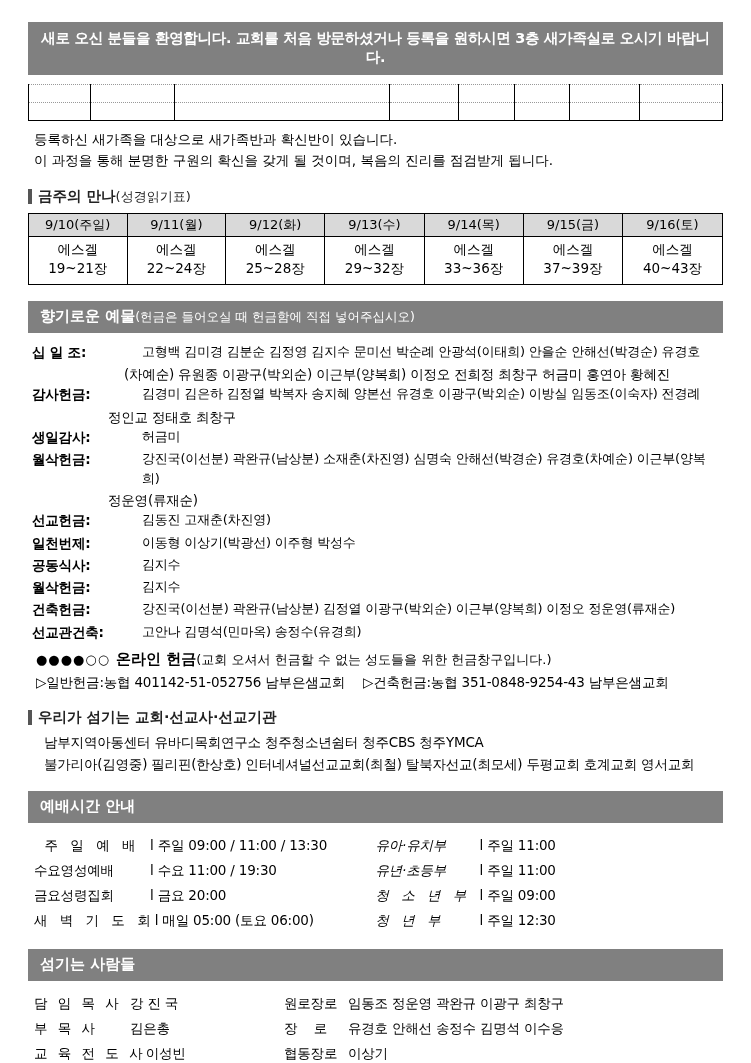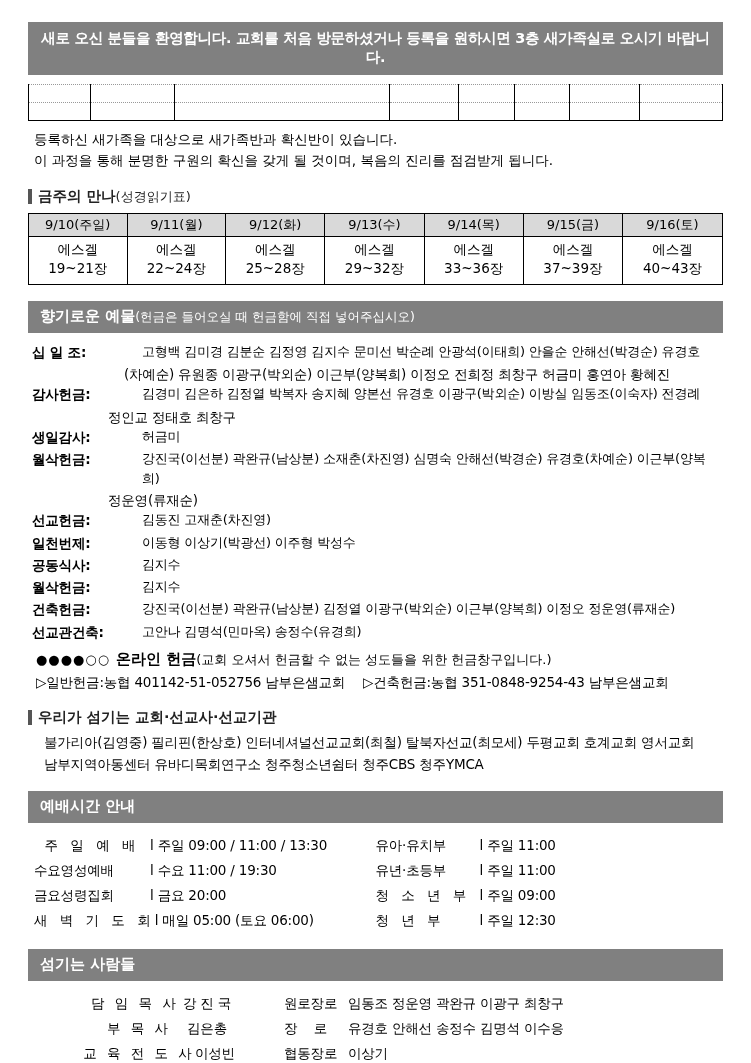--- a/index.html
+++ b/index.html
@@ -225,35 +225,35 @@
     display: inline-block;
     min-width: 116px;
   }
   .tlabel.sp {
     letter-spacing: 4px;
     text-align: center;
   }
   .tlabel2 {
     display: inline-block;
     min-width: 104px;
+    font-style: italic;
   }
   .tlabel2.sp {
     letter-spacing: 4px;
   }
 
   
   .staff-row {
     display: flex;
     font-size: 13.5px;
     line-height: 1.85;
     letter-spacing: -0.2px;
   }
   .staff-left {
     flex: 0 0 250px;
-    text-align: center;
   }
   .staff-right {
     flex: 1 1 auto;
   }
   .slabel {
     display: inline-block;
     min-width: 96px;
   }
   .slabel.sp {
     letter-spacing: 3px;
@@ -416,22 +416,22 @@
         <div class="acct-line">
           <span>▷일반헌금:농협 401142-51-052756 남부은샘교회</span><span class="gap"></span><span>▷건축헌금:농협 351-0848-9254-43 남부은샘교회</span>
         </div>
       </div>
     </div>
 
     <div class="sec-bar">
       <span>우리가 섬기는 교회·선교사·선교기관</span>
     </div>
     <div class="miss-body">
+      <div>남부지역아동센터 유바디목회연구소 청주청소년쉼터 청주CBS 청주YMCA</div>
       <div>불가리아(김영중) 필리핀(한상호) 인터네셔널선교교회(최철) 탈북자선교(최모세) 두평교회 호계교회 영서교회</div>
-      <div>남부지역아동센터 유바디목회연구소 청주청소년쉼터 청주CBS 청주YMCA</div>
     </div>
 
     <div class="dark-head">예배시간 안내</div>
     <div class="two-col">
       <div class="col">
         <div class="tline"><span class="tlabel sp">주  일  예  배</span>l <span>주일 09:00 / 11:00 / 13:30</span></div>
         <div class="tline"><span class="tlabel">수요영성예배</span>l <span>수요 11:00 / 19:30</span></div>
         <div class="tline"><span class="tlabel">금요성령집회</span>l <span>금요 20:00</span></div>
         <div class="tline"><span class="tlabel sp">새 벽 기 도 회</span>l <span>매일 05:00 (토요 06:00)</span></div>
       </div>

